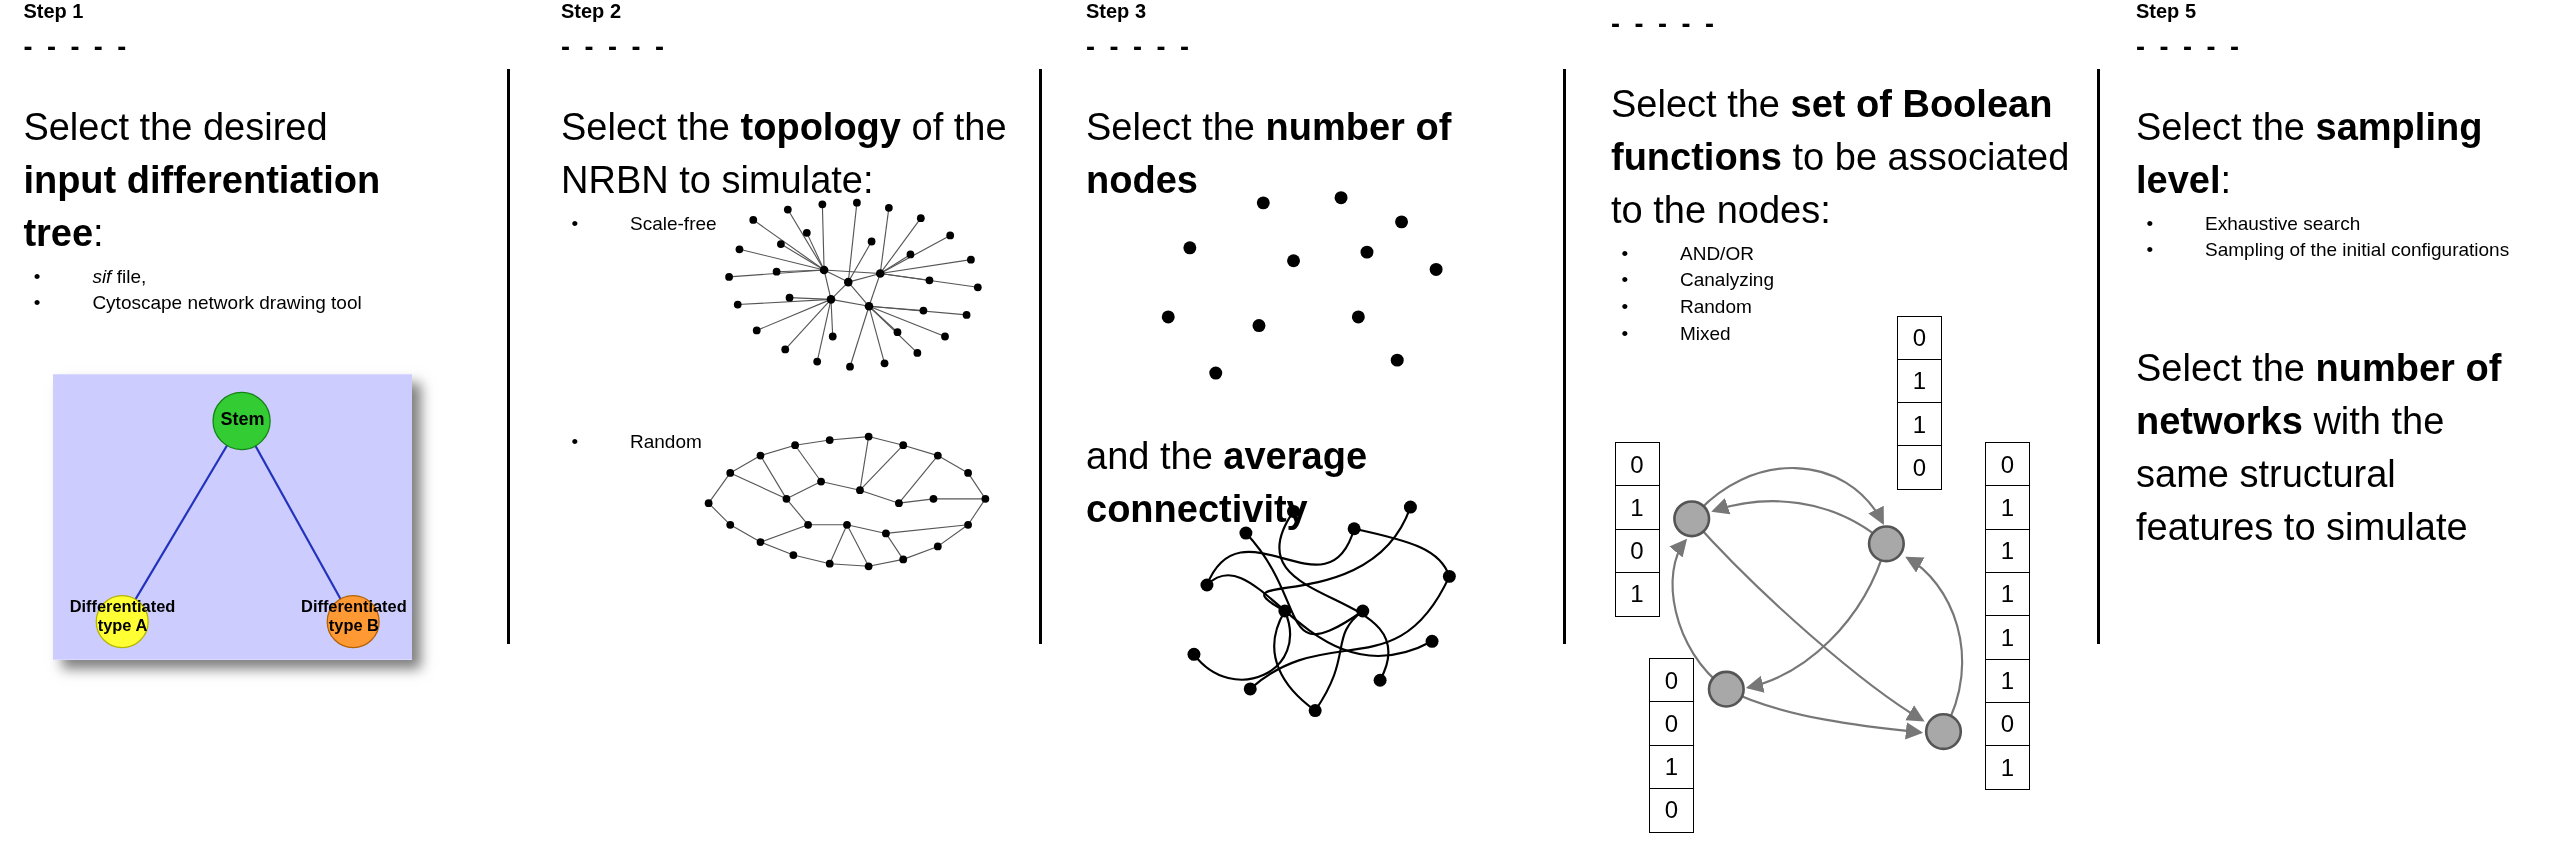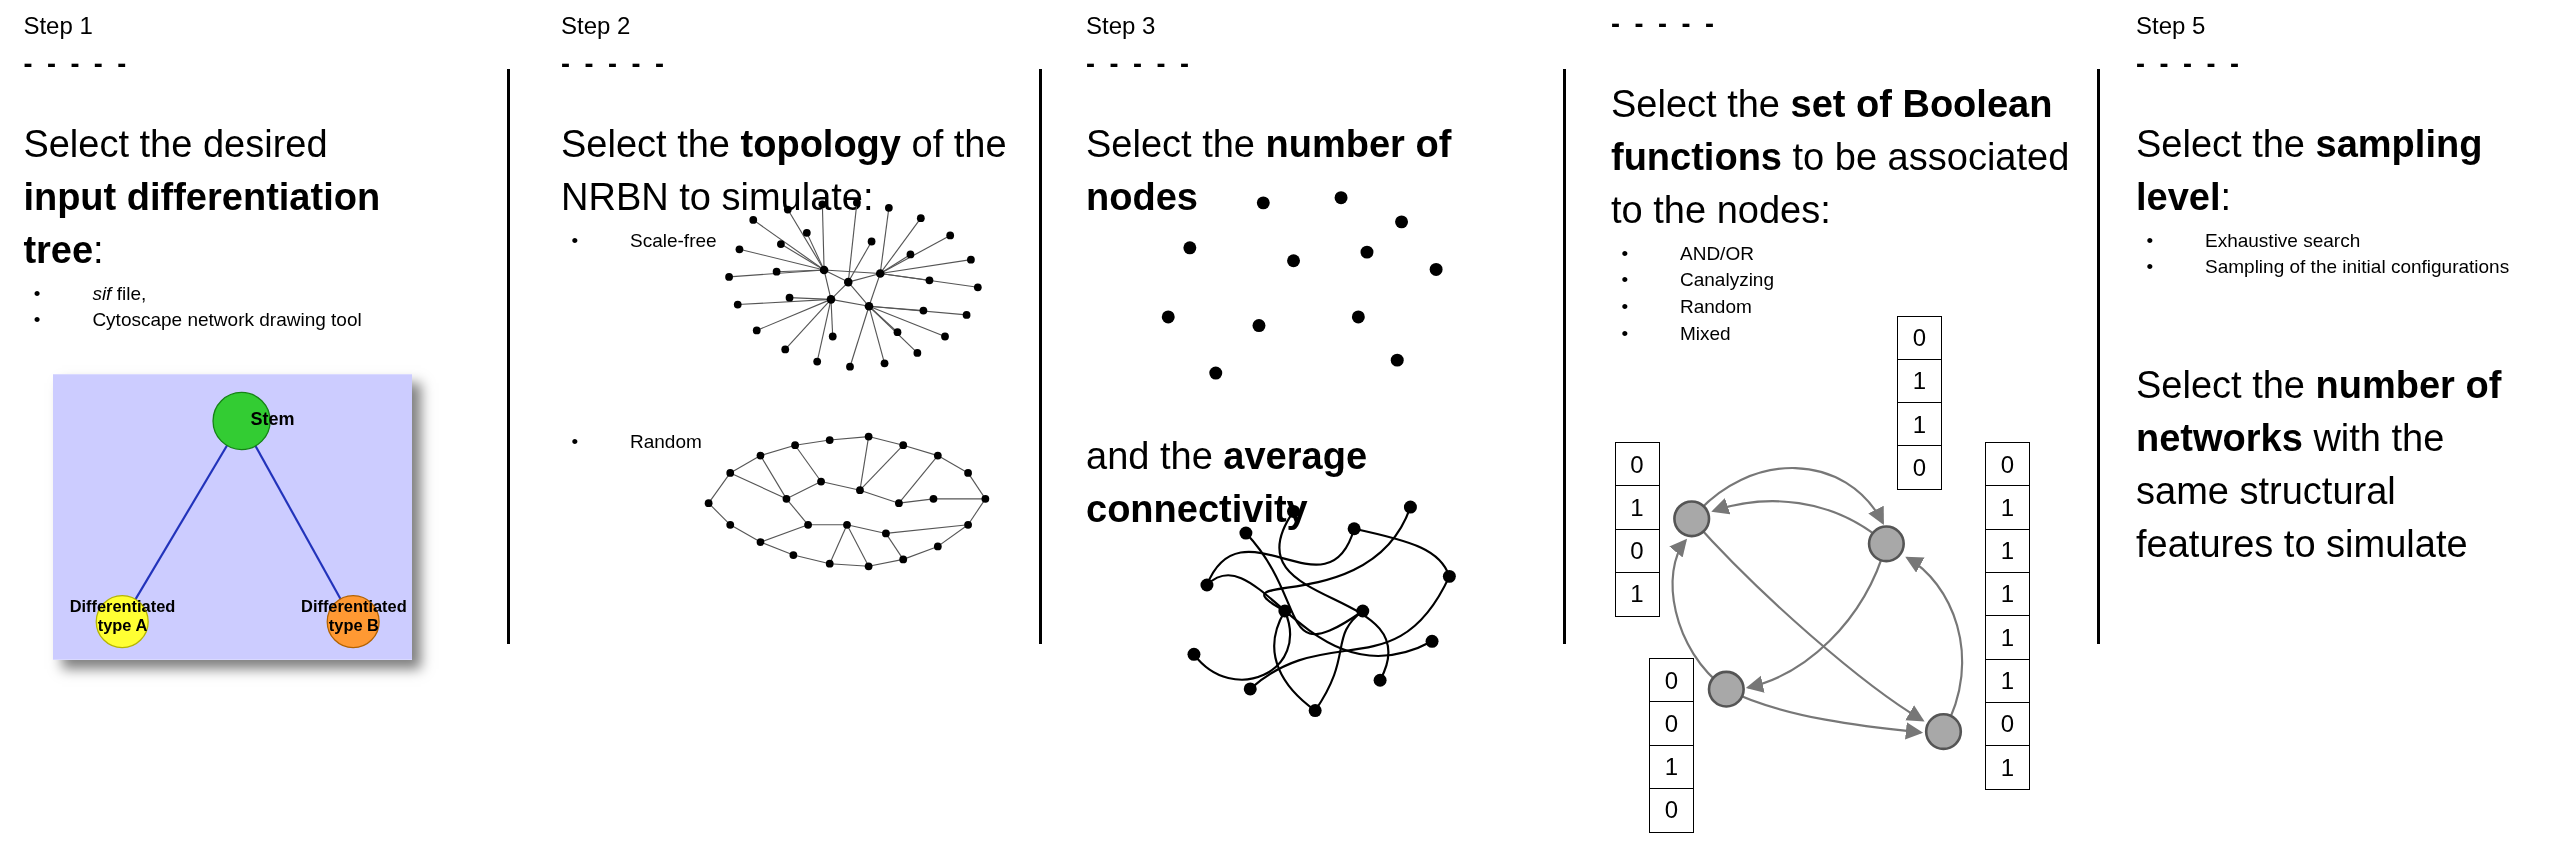--- a/index.html
+++ b/index.html
@@ -2,35 +2,35 @@
 <html style="font-size:14px"><head>
 <meta charset="utf-8">
 <style>
   * { margin:0; padding:0; box-sizing:border-box; }
   html,body { background:#ffffff; }
   body {
     width:2576px; height:851px; position:relative; overflow:hidden;
     font-family:"Liberation Sans", sans-serif; color:#000;
   }
   .col { position:absolute; top:0; height:851px; }
-  .step-title { padding-top:12px; font-size:24px; font-weight:normal; }
+  .step-title { padding-top:0; font-size:20px; font-weight:bold; }
   .dashes { margin-top:8.7px; font-size:27px; font-weight:bold; letter-spacing:3.5px; }
   .para { margin-top:38px; font-size:38px; line-height:1.4; }
   .para b { font-weight:bold; }
   .bullets { margin-top:3.5px; }
   .bullet { position:relative; padding-left:69px; font-size:19px; line-height:1.4; }
   .bullet::before { content:"\2022"; position:absolute; left:10.4px; }
   .vdivider { position:absolute; top:69px; height:575px; width:2.6px; background:#000; }
 
   
   .tree-figure { position:absolute; left:30px; top:374px; width:359px; height:286px;
                  box-shadow:8.7px 8.7px 12px rgba(0,0,0,0.5); }
   .tree-figure svg { position:absolute; left:0; top:0; }
   .tree-label { position:absolute; text-align:center; font-weight:bold; color:#000; }
-  .stem-label { left:137px; top:35px; width:104px; font-size:18px;text-align:right; }
+  .stem-label { left:137px; top:35px; width:104px; font-size:18px; }
   .a-label { left:-10.4px; top:223px; width:159px; font-size:16.4px; line-height:1.15; }
   .b-label { left:221px; top:223px; width:159px; font-size:16.4px; line-height:1.15; }
 
   
   .sf-net  { position:absolute; left:142px; top:194px; }
   .rnd-net { position:absolute; left:130px; top:421px; }
   .s2-random { position:absolute; left:0; top:429px; width:294px; }
 
   
   .dots-net { position:absolute; left:52px; top:187px; }

